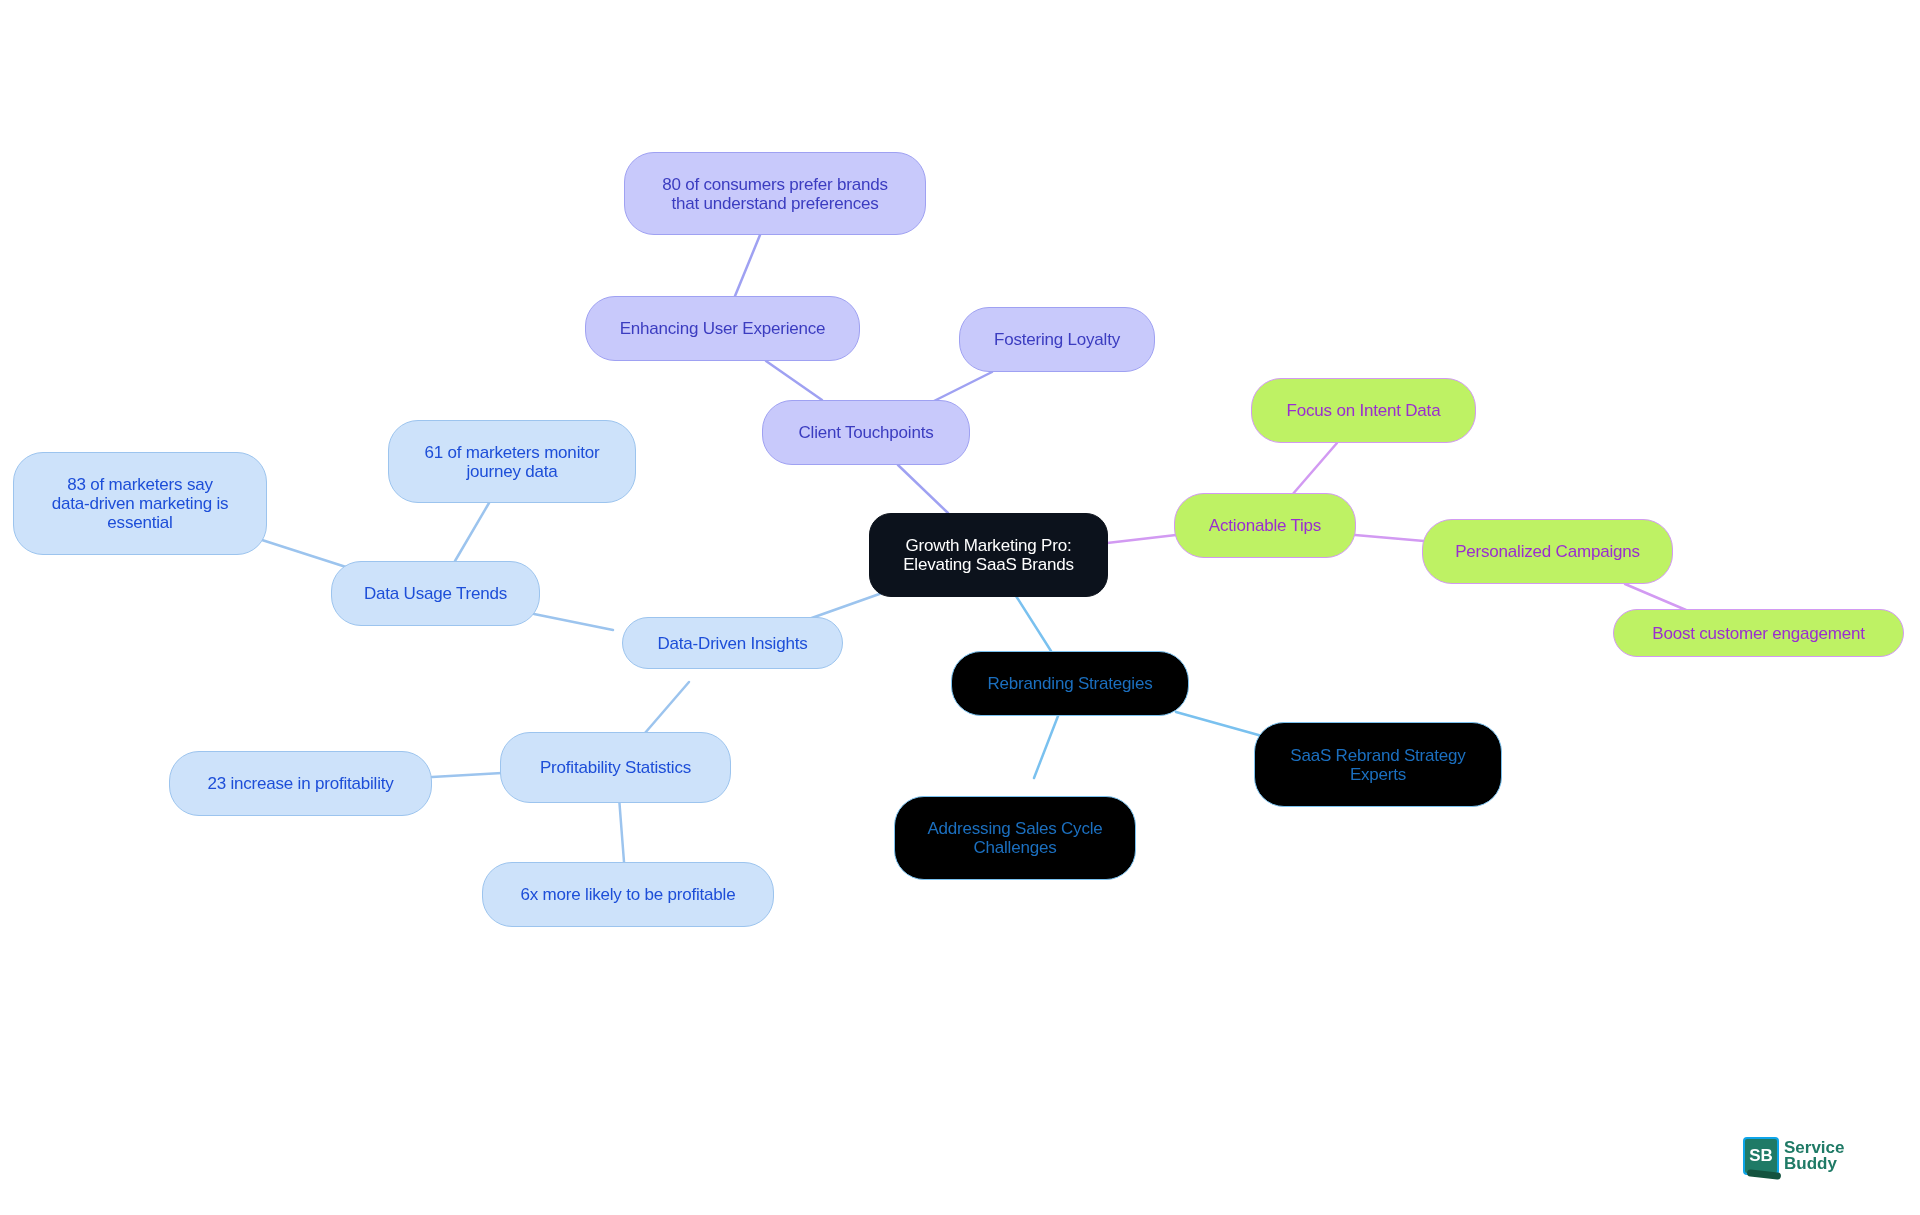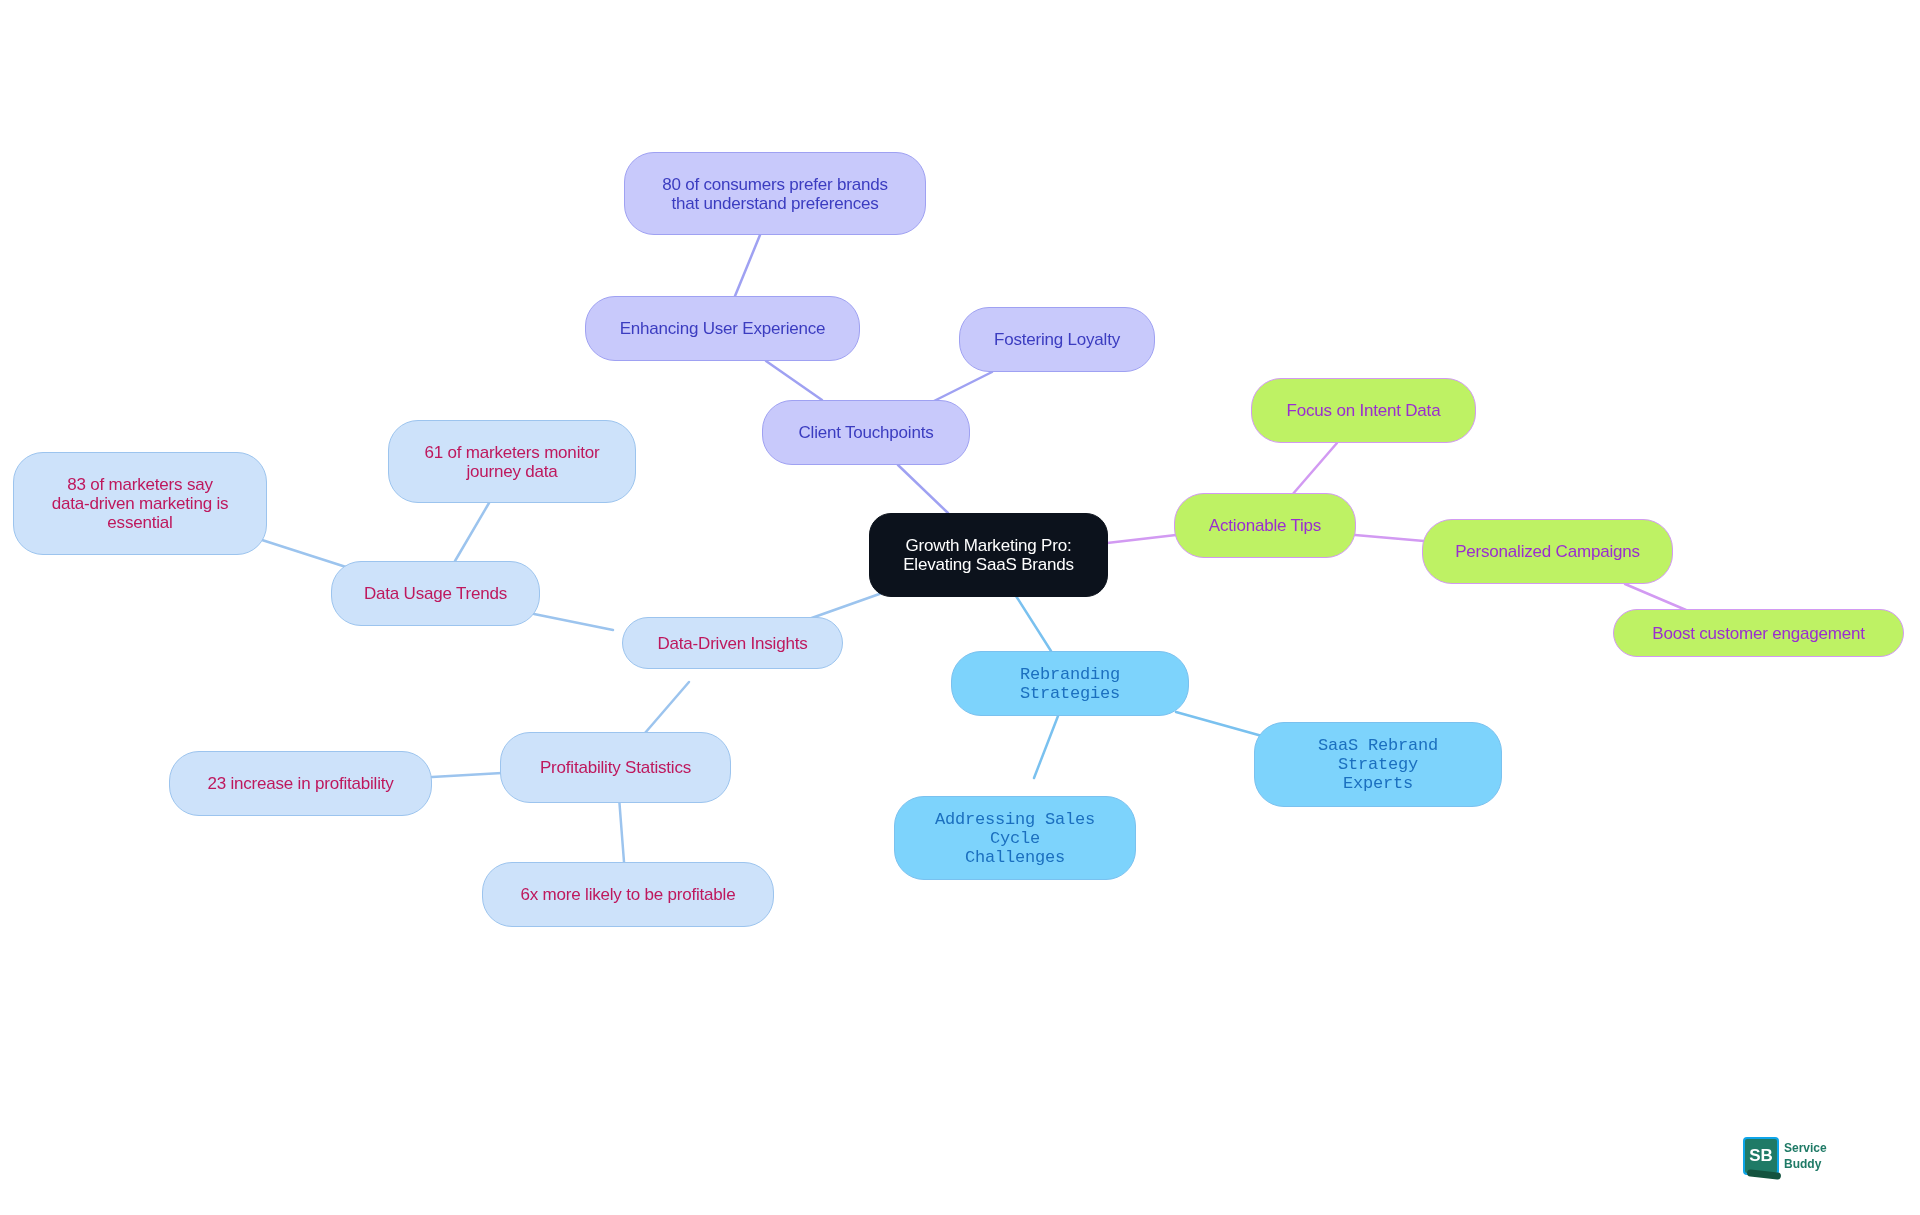--- a/index.html
+++ b/index.html
@@ -6,31 +6,31 @@
   body { width: 1920px; height: 1215px; position: relative; overflow: hidden;
          font-family: "Liberation Sans", "DejaVu Sans", sans-serif; }
   #edges { position: absolute; left: 0; top: 0; width: 1920px; height: 1215px; }
   .node { position: absolute; box-sizing: border-box; display: flex; align-items: center;
           justify-content: center; text-align: center; border-radius: 30px;
           border: 1.5px solid; font-size: 17px; line-height: 19px; padding: 4px 22px;
           letter-spacing: -0.2px; white-space: pre-line; cursor: pointer; }
   .root { background: #0c121c; border-color: #0c121c; color: #ffffff; font-size: 17px; }
   .indigo { background: #c8c9fb; border-color: #9fa1f2; color: #3b3cc0; }
   .purple { background: #bef264; border-color: #d29af2; color: #9a2ed0; }
-  .sky    { background: #7dd3fc; border-color: #7ac1ef; color: #1b6fbf; font-family: Liberation Mono, monospace; }
-  .blue   { background: #cde2fa; border-color: #9cc4ee; color: #be185d; }
+  .sky    { background: #000000; border-color: #7ac1ef; color: #1b6fbf; }
+  .blue   { background: #cde2fa; border-color: #9cc4ee; color: #1d4ed8; }
   #logo { position: absolute; left: 1743px; top: 1133px; width: 112px; height: 46px;
           display: flex; align-items: center; }
   #logo .mark { width: 36px; height: 38px; background: #1f7a66; border: 2px solid #0ea5e9;
                 border-radius: 4px; box-sizing: border-box; color: #fff; font-weight: bold;
                 font-size: 17px; display: flex; align-items: center; justify-content: center;
                 position: relative; }
   #logo .mark::after { content: ""; position: absolute; left: 2px; bottom: -5px; width: 34px; height: 7px;
                        background: #14533f; border-radius: 4px; transform: rotate(6deg); }
-  #logo .words { margin-left: 5px; color: #1f7a66; font-weight: bold; font-size: 12px; line-height: 16px; }
+  #logo .words { margin-left: 5px; color: #1f7a66; font-weight: bold; font-size: 17px; line-height: 16px; }
 </style>
 </head>
 <body>
 
 <svg id="edges" xmlns="http://www.w3.org/2000/svg">
   <g stroke-width="2.5" fill="none" stroke-linecap="round">
 
     <line x1="948" y1="513" x2="898" y2="465" stroke="#9fa1f2"></line>
     <line x1="822" y1="400" x2="766" y2="361" stroke="#9fa1f2"></line>
     <line x1="735" y1="296" x2="760" y2="235" stroke="#9fa1f2"></line>

